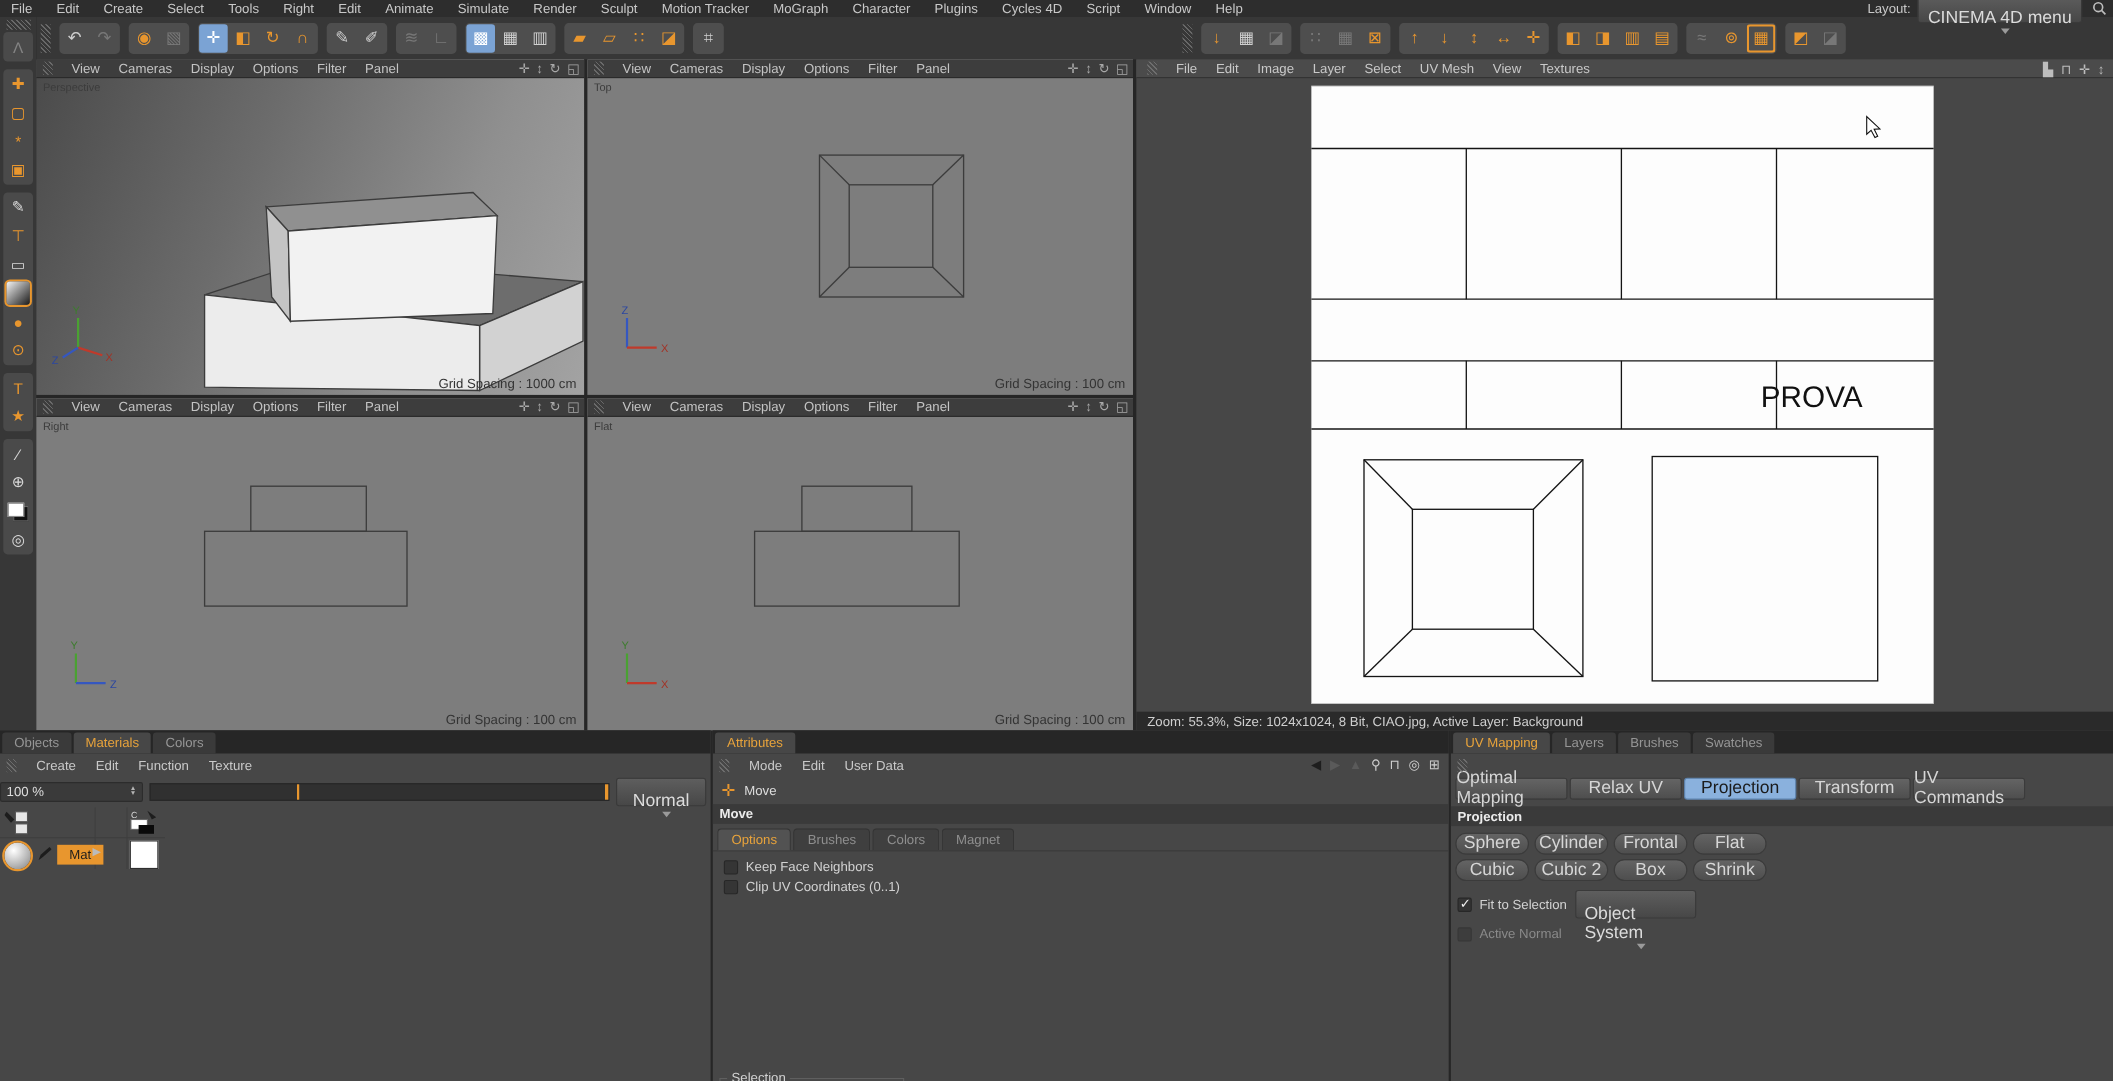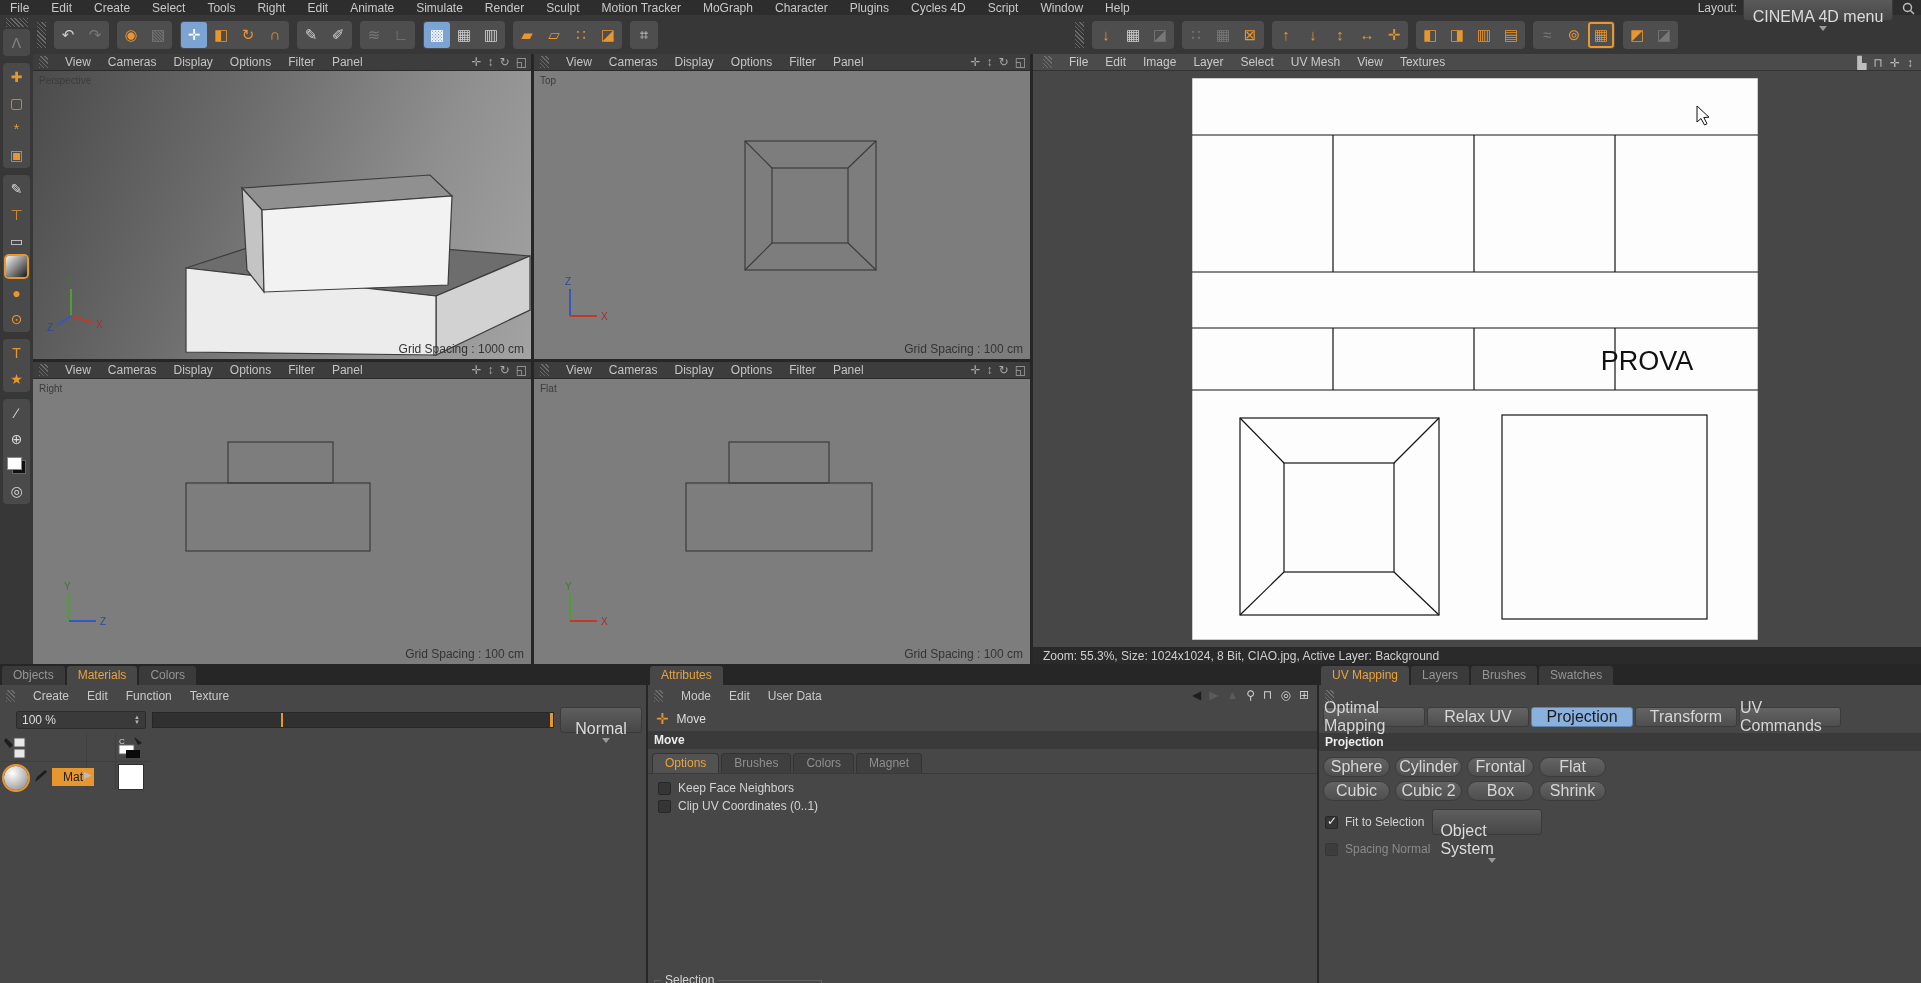--- a/index.html
+++ b/index.html
@@ -455,21 +455,21 @@
   <div class="pmenu">
     <span class="hatch" style="height:12px"></span>
     <div style="display:flex;gap:18px">
         <span class="mi">Create</span>
         <span class="mi">Edit</span>
         <span class="mi">Function</span>
         <span class="mi">Texture</span>
       </div>
   </div>
   <div id="matslider">
-    <span class="vbox" style="width:130px;margin-left:16px">
+    <span class="vbox" style="width:130px;margin-left:0">
       <span>100 %</span>
       <span class="spin">
           <span>▲</span>
           <span>▼</span>
         </span>
     </span>
     <div id="mattrack">
         <span class="tick"></span>
         <span class="cap"></span>
       </div>
@@ -603,16 +603,16 @@
         <span class="lb">Fit to Selection</span>
     </span>
     <span class="dd" style="width:110px;height:19px">
       <span>Object System</span>
         <span class="caret"></span>
     </span>
   </div>
   <div style="padding:6px 0 0 6px">
     <span class="cbrow disabled">
       <span class="cb"></span>
-        <span class="lb">Spacing Normal</span>
+        <span class="lb">Active Normal</span>
     </span>
   </div>
 </div>
 
 </body></html>

